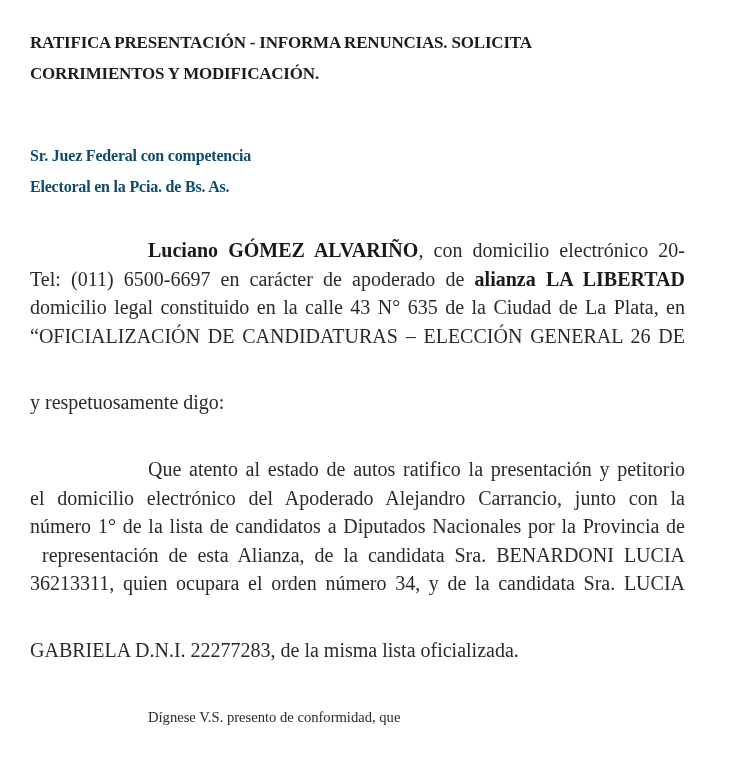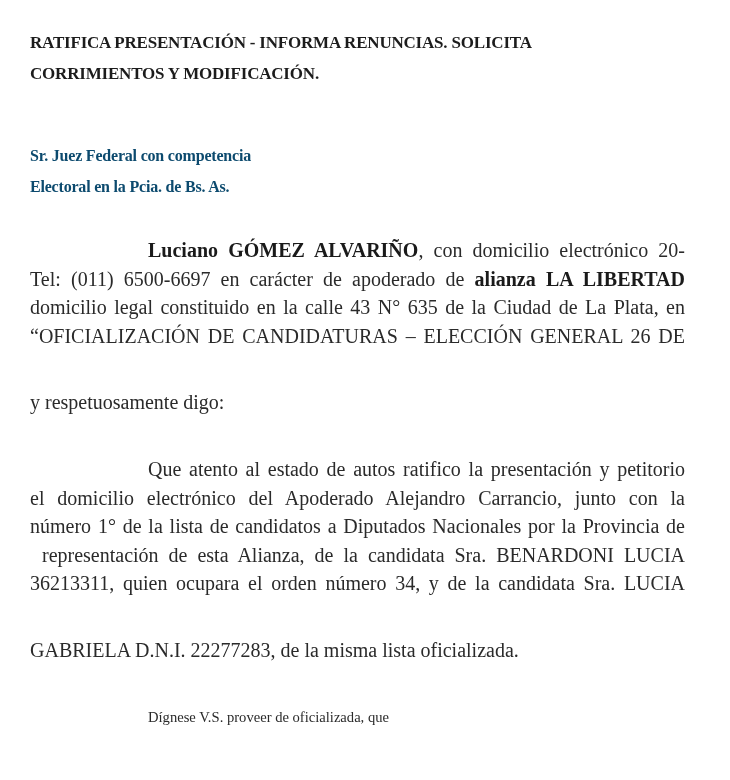--- a/index.html
+++ b/index.html
@@ -105,16 +105,16 @@
 
   <div class="para para2">
     <span class="line indent" style="white-space: normal; height: 28.6px; overflow: hidden;">Que atento al estado de autos ratifico la presentación y petitorio efectuado desde</span>
     <span class="line" style="white-space: normal; height: 28.6px; overflow: hidden;">el domicilio electrónico del Apoderado Alejandro Carrancio, junto con la documental</span>
     <span class="line" style="white-space: normal; height: 28.6px; overflow: hidden;">número 1° de la lista de candidatos a Diputados Nacionales por la Provincia de Buenos Aires en</span>
     <span class="line" style="white-space: normal; height: 28.6px; overflow: hidden; margin-left: 12px;">representación de esta Alianza, de la candidata Sra. BENARDONI LUCIA ELIZABETH D.N.I.</span>
     <span class="line" style="white-space: normal; height: 28.6px; overflow: hidden;">36213311, quien ocupara el orden número 34, y de la candidata Sra. LUCIA MARIA</span>
     <span class="line last">GABRIELA D.N.I. 22277283, de la misma lista oficializada.</span>
   </div>
 
-  <div class="closing closing1">Dígnese V.S. proveer de oficializada, que</div>
+  <div class="closing closing1">Dígnese V.S. presento de conformidad, que</div>
   <div class="closing closing2">SERÁ JUSTICIA</div>
 
 </div>
 
 </body></html>

